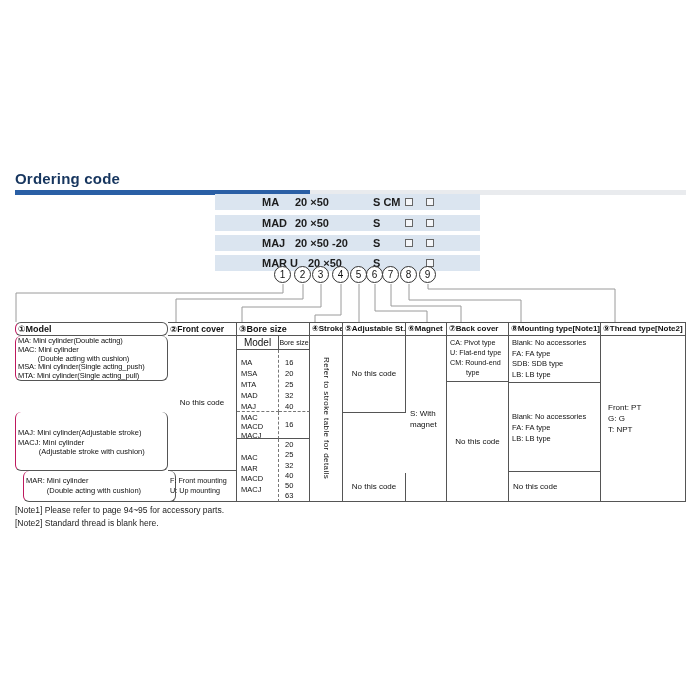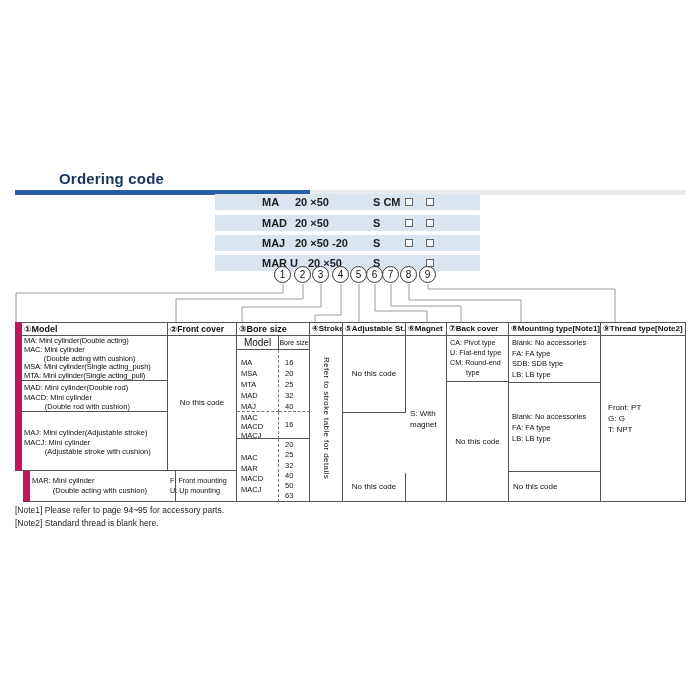--- a/index.html
+++ b/index.html
@@ -1,40 +1,40 @@
 <!DOCTYPE html>
 <html><head>
 <meta charset="utf-8">
 <style>
   html,body{margin:0;padding:0;background:#fff;}
   .page{position:relative;width:700px;height:700px;background:#ffffff;
         font-family:"Liberation Sans","DejaVu Sans",sans-serif;color:#111;overflow:hidden;}
   .abs{position:absolute;}
   
-  .title{left:15px;top:170px;font-size:15px;font-weight:bold;color:#16355e;letter-spacing:.2px;margin-left:44px;}
+  .title{left:15px;top:170px;font-size:15px;font-weight:bold;color:#16355e;letter-spacing:.2px;}
   .titlebar-blue{left:15px;top:190px;width:295px;height:5px;background:#2a5fa5;}
   .titlebar-gray{left:310px;top:190px;width:376px;height:5px;background:#e9ebee;}
   
   .code-row{left:215px;width:265px;height:16px;background:#dbe5f0;font-weight:bold;
             font-size:11px;color:#1c1c1c;line-height:16px;}
   .code-row span{position:absolute;white-space:nowrap;}
   .cr-model{left:47px;}
   .cr-size{left:80px;}
   .r4 .cr-size{left:93px;}
   .cr-suffix{left:158px;text-align:right;}
   .sq{position:absolute;top:4px;width:6px;height:6px;border:1px solid #666;background:#f4f6f9;}
   .sq1{left:190px;} .sq2{left:211px;}
   
   .circ{position:absolute;top:266px;width:17px;height:17px;border:1px solid #333;border-radius:50%;
         background:#fff;font-size:10px;line-height:16px;text-align:center;color:#111;box-sizing:border-box;}
   
   .tbl{left:15px;top:322px;width:671px;height:180px;font-size:8px;}
   .cell{position:absolute;box-sizing:border-box;border-right:1px solid #555;border-bottom:1px solid #555;
         white-space:pre;overflow:hidden;line-height:9.5px;font-size:7.5px;color:#111;}
-  .bl{border-left:7px solid #be185d;}
+  .bl{border-left:1px solid #be185d;border-radius:6px;}
   .hdr{border-top:1px solid #555;font-weight:bold;font-size:8.5px;line-height:12px;padding-left:2px;white-space:nowrap;}
   .db{border-bottom-style:dashed;border-bottom-color:#777;}
   .dr{border-right-style:dashed;border-right-color:#777;}
   .cc{display:flex;align-items:center;justify-content:center;text-align:center;}
   .vc{display:flex;align-items:center;}
   .col{display:flex;flex-direction:column;justify-content:center;}
   .vert{writing-mode:vertical-rl;font-size:8px;letter-spacing:.4px;}
   
   .note{left:15px;font-size:8.5px;color:#222;}
 </style>
@@ -109,23 +109,20 @@
     <div class="cell hdr" style="left:391px;top:0;width:41px;height:14px;font-size:8px;">⑥Magnet</div>
     <div class="cell hdr" style="left:432px;top:0;width:62px;height:14px;font-size:8px;">⑦Back cover</div>
     <div class="cell hdr" style="left:494px;top:0;width:92px;height:14px;font-size:8px;text-align:right;">⑧Mounting type[Note1]</div>
     <div class="cell hdr" style="left:586px;top:0;width:85px;height:14px;font-size:8px;">⑨Thread type[Note2]</div>
 
     <div class="cell bl" style="left:0;top:14px;width:153px;height:45px;padding:1px 0 0 2px;line-height:8.8px;letter-spacing:-0.1px;">MA: Mini cylinder(Double acting)
 MAC: Mini cylinder
           (Double acting with cushion)
 MSA: Mini cylinder(Single acting_push)
 MTA: Mini cylinder(Single acting_pull)</div>
-    <div class="cell bl" style="left:0;top:59px;width:153px;height:31px;padding:2px 0 0 2px;">MAD: Mini cylinder(Double rod)
-MACD: Mini cylinder
-          (Double rod with cushion)</div>
     <div class="cell bl" style="left:0;top:90px;width:153px;height:59px;padding:16px 0 0 2px;">MAJ: Mini cylinder(Adjustable stroke)
 MACJ: Mini cylinder
           (Adjustable stroke with cushion)</div>
     <div class="cell bl" style="left:0;top:149px;width:153px;height:31px;padding:5px 0 0 2px;margin-left:8px;">MAR: Mini cylinder
           (Double acting with cushion)</div>
 
     <div class="cell cc" style="left:153px;top:14px;width:69px;height:135px;font-size:8px;">No this code</div>
     <div class="cell" style="left:153px;top:149px;width:69px;height:31px;padding:5px 0 0 2px;font-size:7.2px;line-height:10px;">F: Front mounting
 U: Up mounting</div>
 

